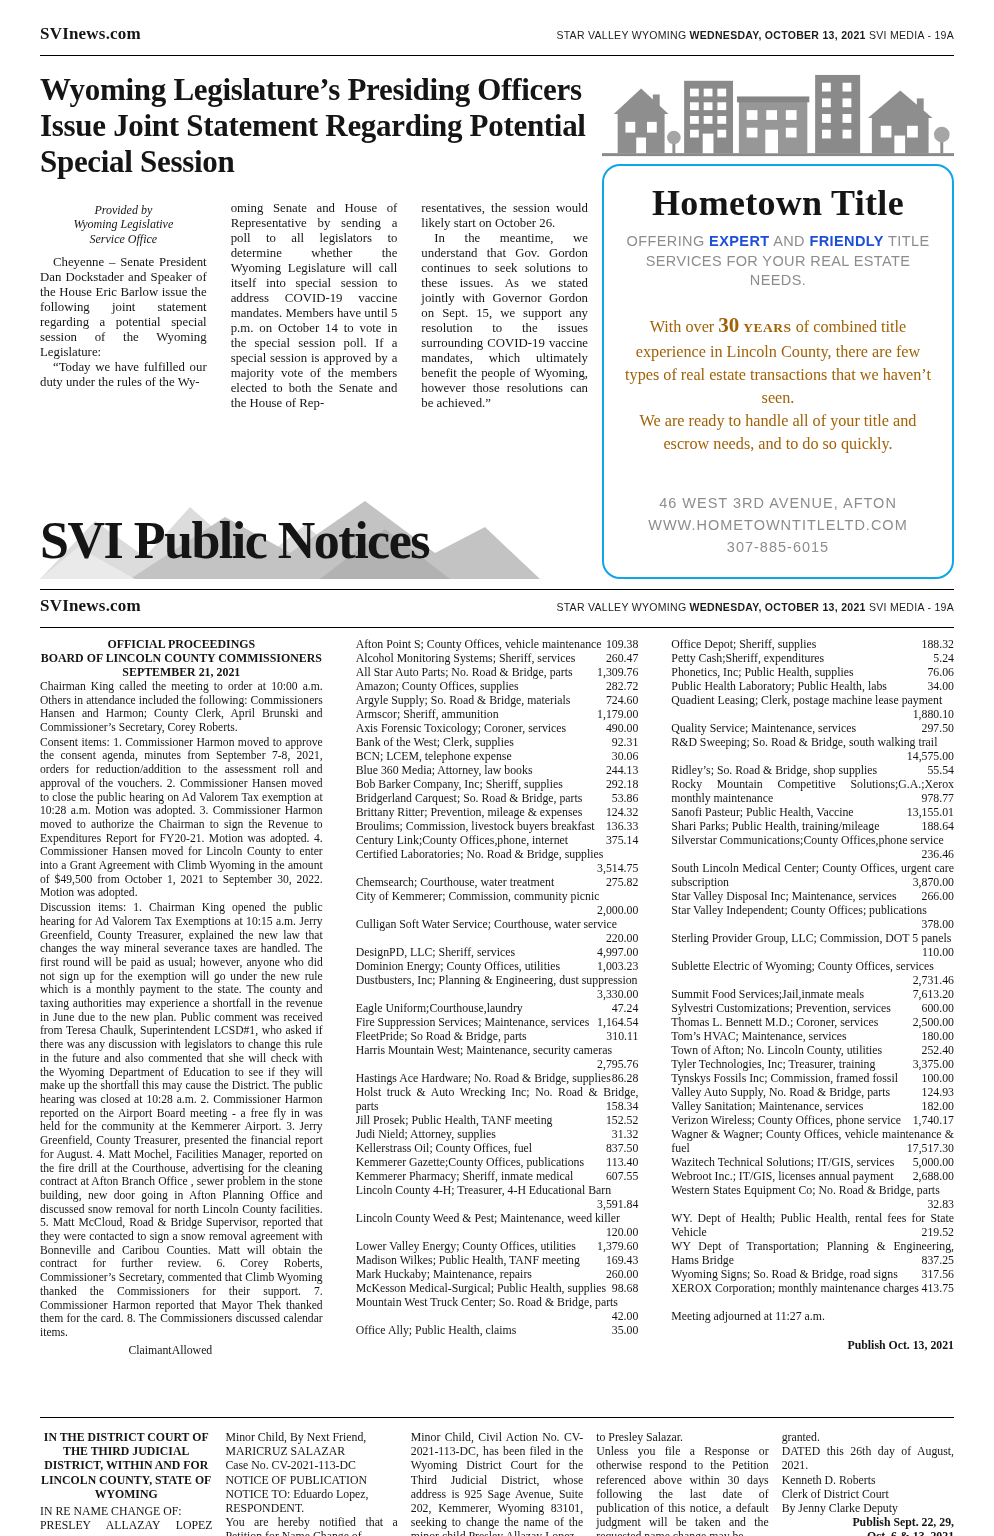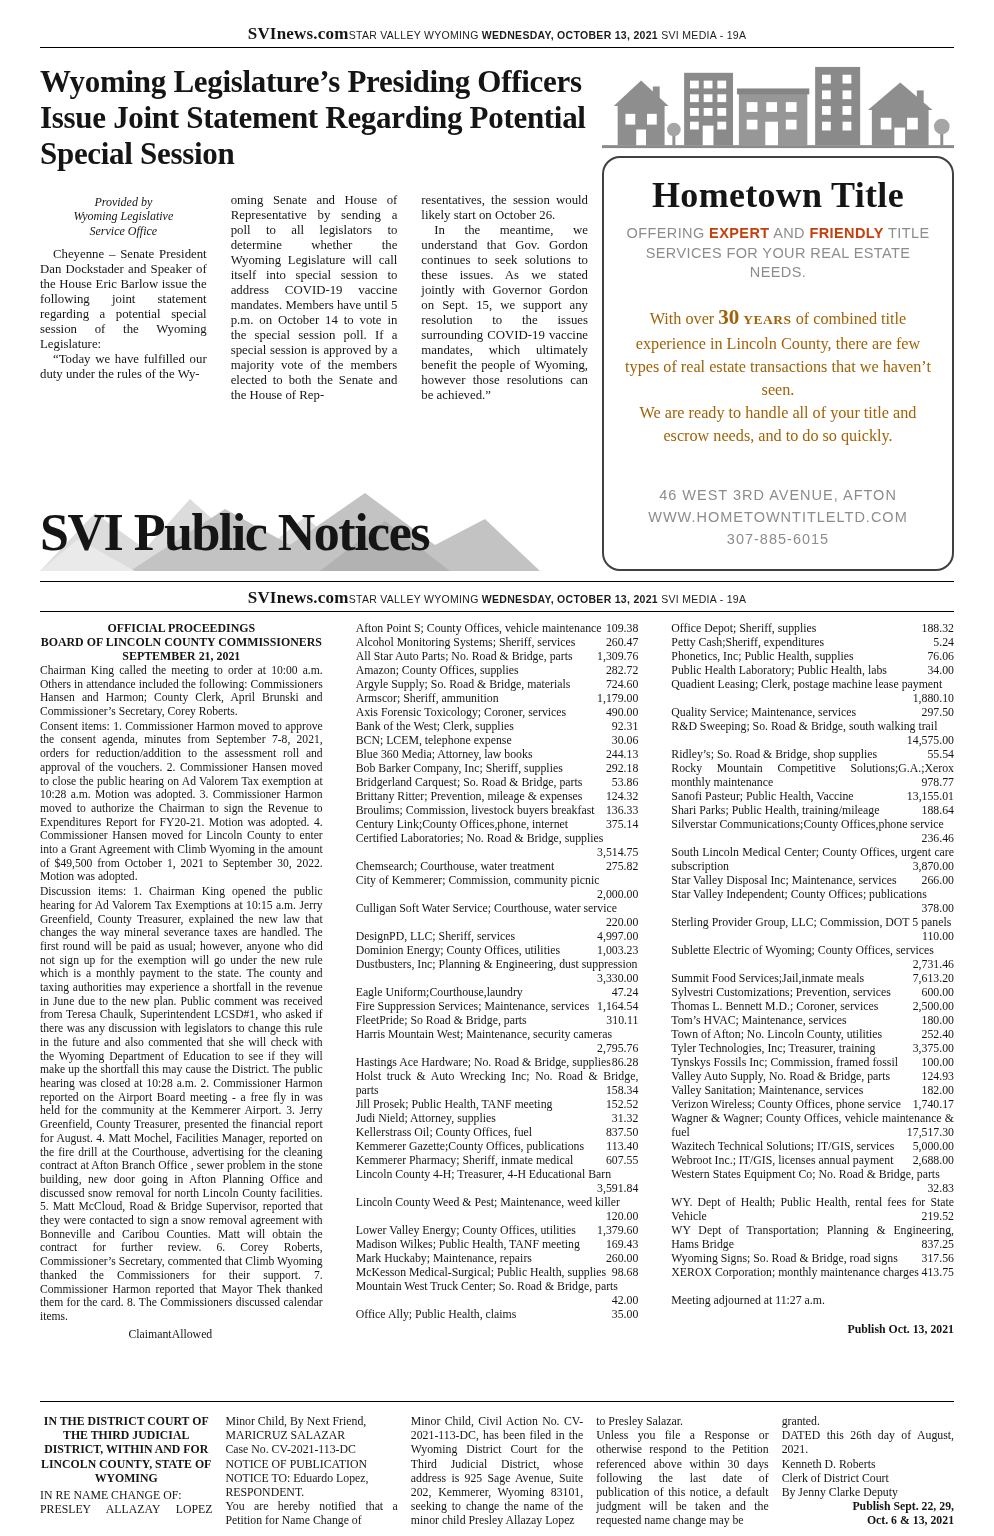--- a/index.html
+++ b/index.html
@@ -1,43 +1,43 @@
 <!DOCTYPE html>
 <html><head>
 <meta charset="utf-8">
 <style>
   * { margin:0; padding:0; box-sizing:border-box; }
   html,body { background:#e9e9e9; }
   body { width:994px; font-family:"Liberation Serif", serif; color:#151515; }
   .page { width:994px; height:1536px; background:#fff; padding:24px 40px 0; overflow:hidden; }
 
   
-  .topbar { display:flex; justify-content:center; align-items:baseline; padding-bottom:3px; border-bottom:1.6px solid #000; }
+  .topbar { display:flex; justify-content:space-between; align-items:baseline; padding-bottom:11px; border-bottom:1.6px solid #000; }
   .topbar.second { border-top:1.6px solid #000; padding-top:6px; margin-top:10px; }
   .brand { font-weight:bold; font-size:17px; letter-spacing:.2px; }
   .dateline { font-family:"Liberation Sans", sans-serif; font-size:10.5px; letter-spacing:.3px; color:#1c1c1c; }
   .dateline b { font-weight:bold; }
 
   
   .top-section { display:flex; gap:14px; margin-top:16px; }
   .left-stack { width:548px; display:flex; flex-direction:column; }
   .headline { font-size:31px; line-height:1.16; font-weight:bold; letter-spacing:-.3px; }
   .article-cols { display:flex; gap:24px; margin-top:21px; }
   .article-cols .col { flex:1; font-size:12.8px; line-height:15px; text-align:justify; }
   .byline { text-align:center; font-style:italic; font-size:12px; line-height:14.5px; margin:2px 0 9px; }
   .col p { text-indent:13px; }
   .col p.cont { text-indent:0; }
 
   
   .ad-area { width:352px; }
   .houses { display:block; margin:0 auto 4px; }
-  .ad-box { border:2px solid #404040; border-radius:18px; padding:16px 18px 18px; text-align:center; }
+  .ad-box { border:2px solid #0ea5e9; border-radius:18px; padding:16px 18px 18px; text-align:center; }
   .ad-title { font-size:36px; font-weight:bold; letter-spacing:.3px; margin-bottom:8px; }
   .ad-tagline { font-family:"Liberation Sans", sans-serif; color:#8d8d8d; font-size:14.5px; line-height:1.35; letter-spacing:.4px; }
-  .ad-tagline b { color:#c2410c; }
+  .ad-tagline b { color:#1d4ed8; }
   .ad-body { margin-top:20px; font-size:16.2px; line-height:1.42; color:#a16207; }
   .ad-body .num { font-size:21px; font-weight:bold; }
   .ad-body .years { font-weight:bold; font-size:13.5px; letter-spacing:.5px; }
   .ad-contact { margin-top:36px; font-family:"Liberation Sans", sans-serif; color:#8d8d8d; font-size:14.5px; line-height:1.55; letter-spacing:1px; }
 
   
   .notices-masthead { position:relative; height:84px; margin-top:auto; }
   .mountains { position:absolute; left:0; top:0; }
   .notices-title { position:relative; font-size:52px; font-weight:bold; letter-spacing:-1.5px; padding-top:16px; white-space:nowrap; }
 

